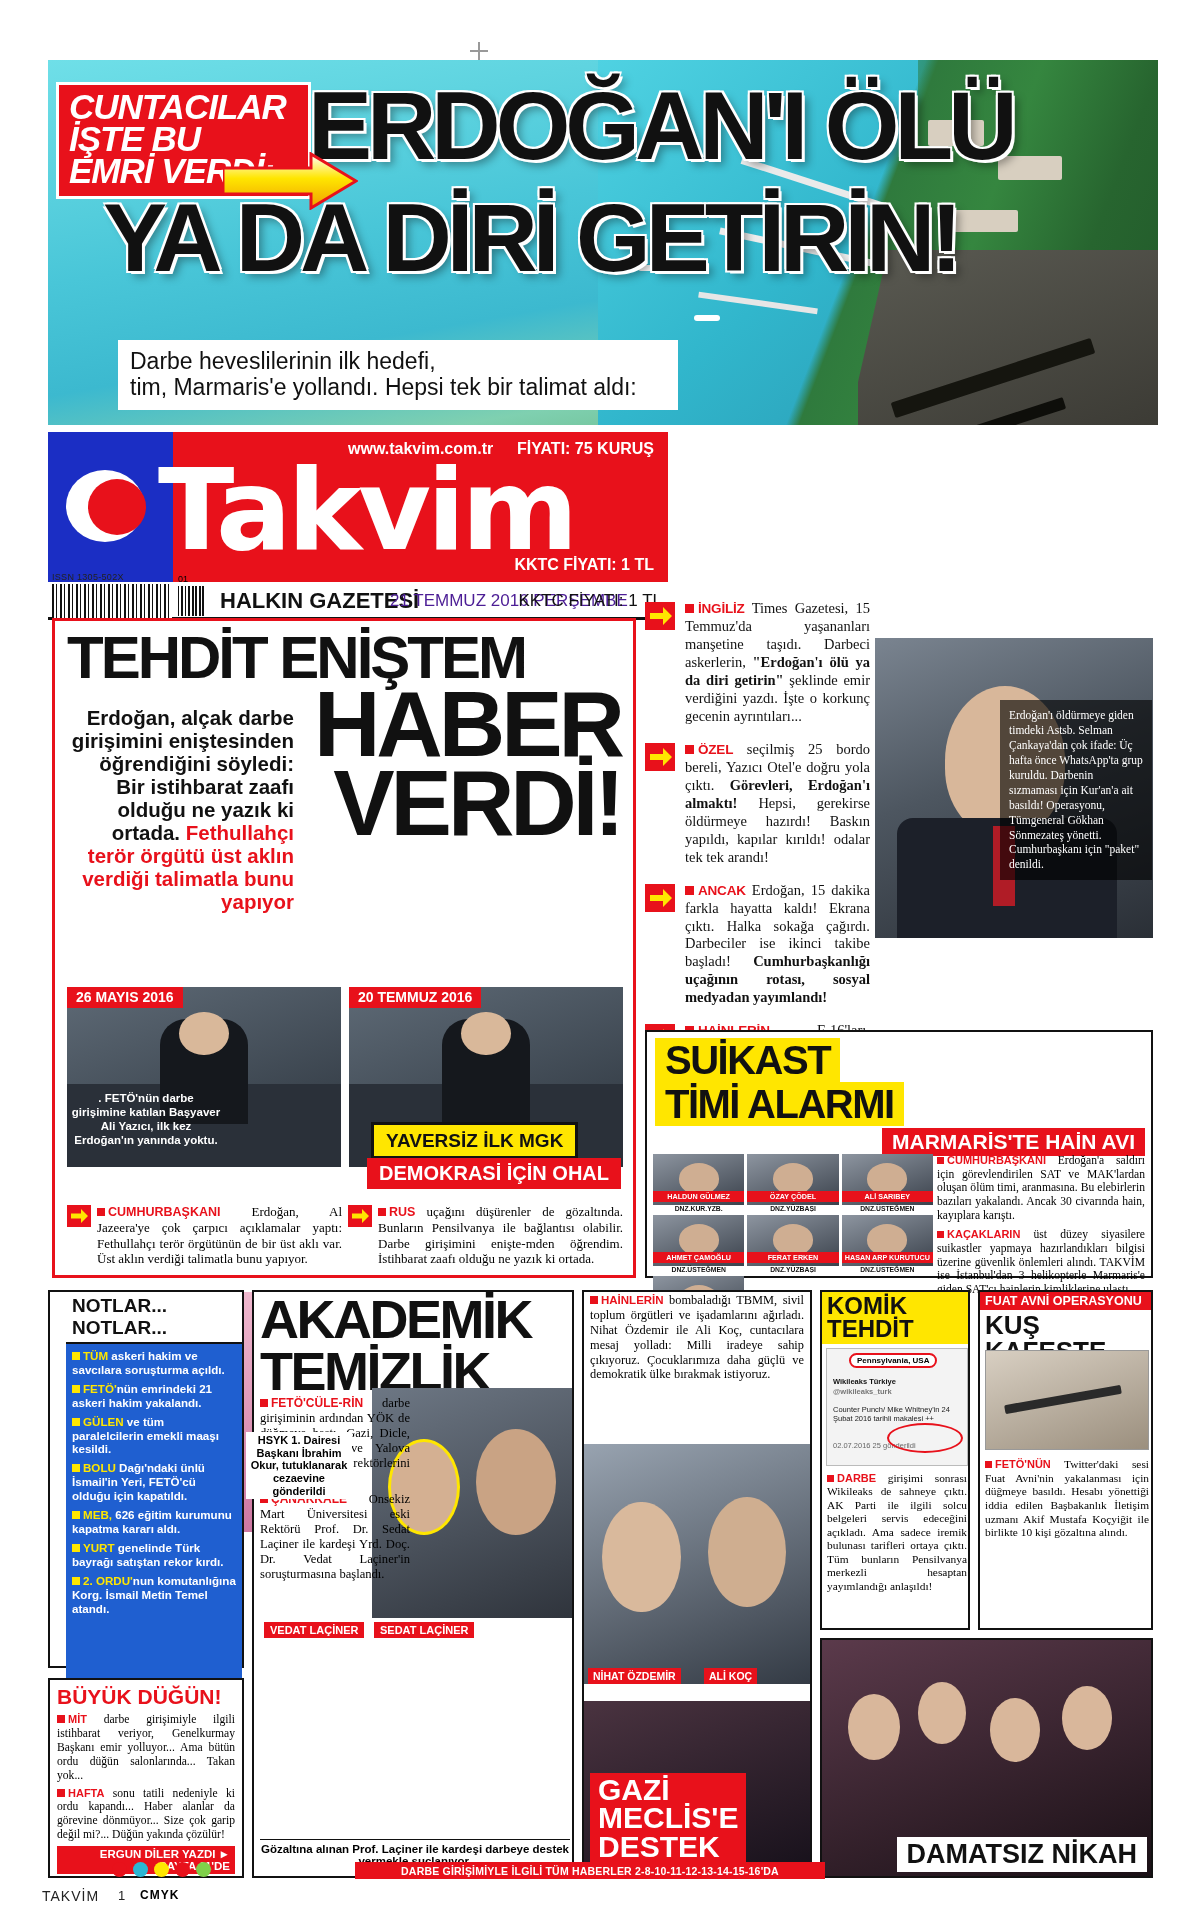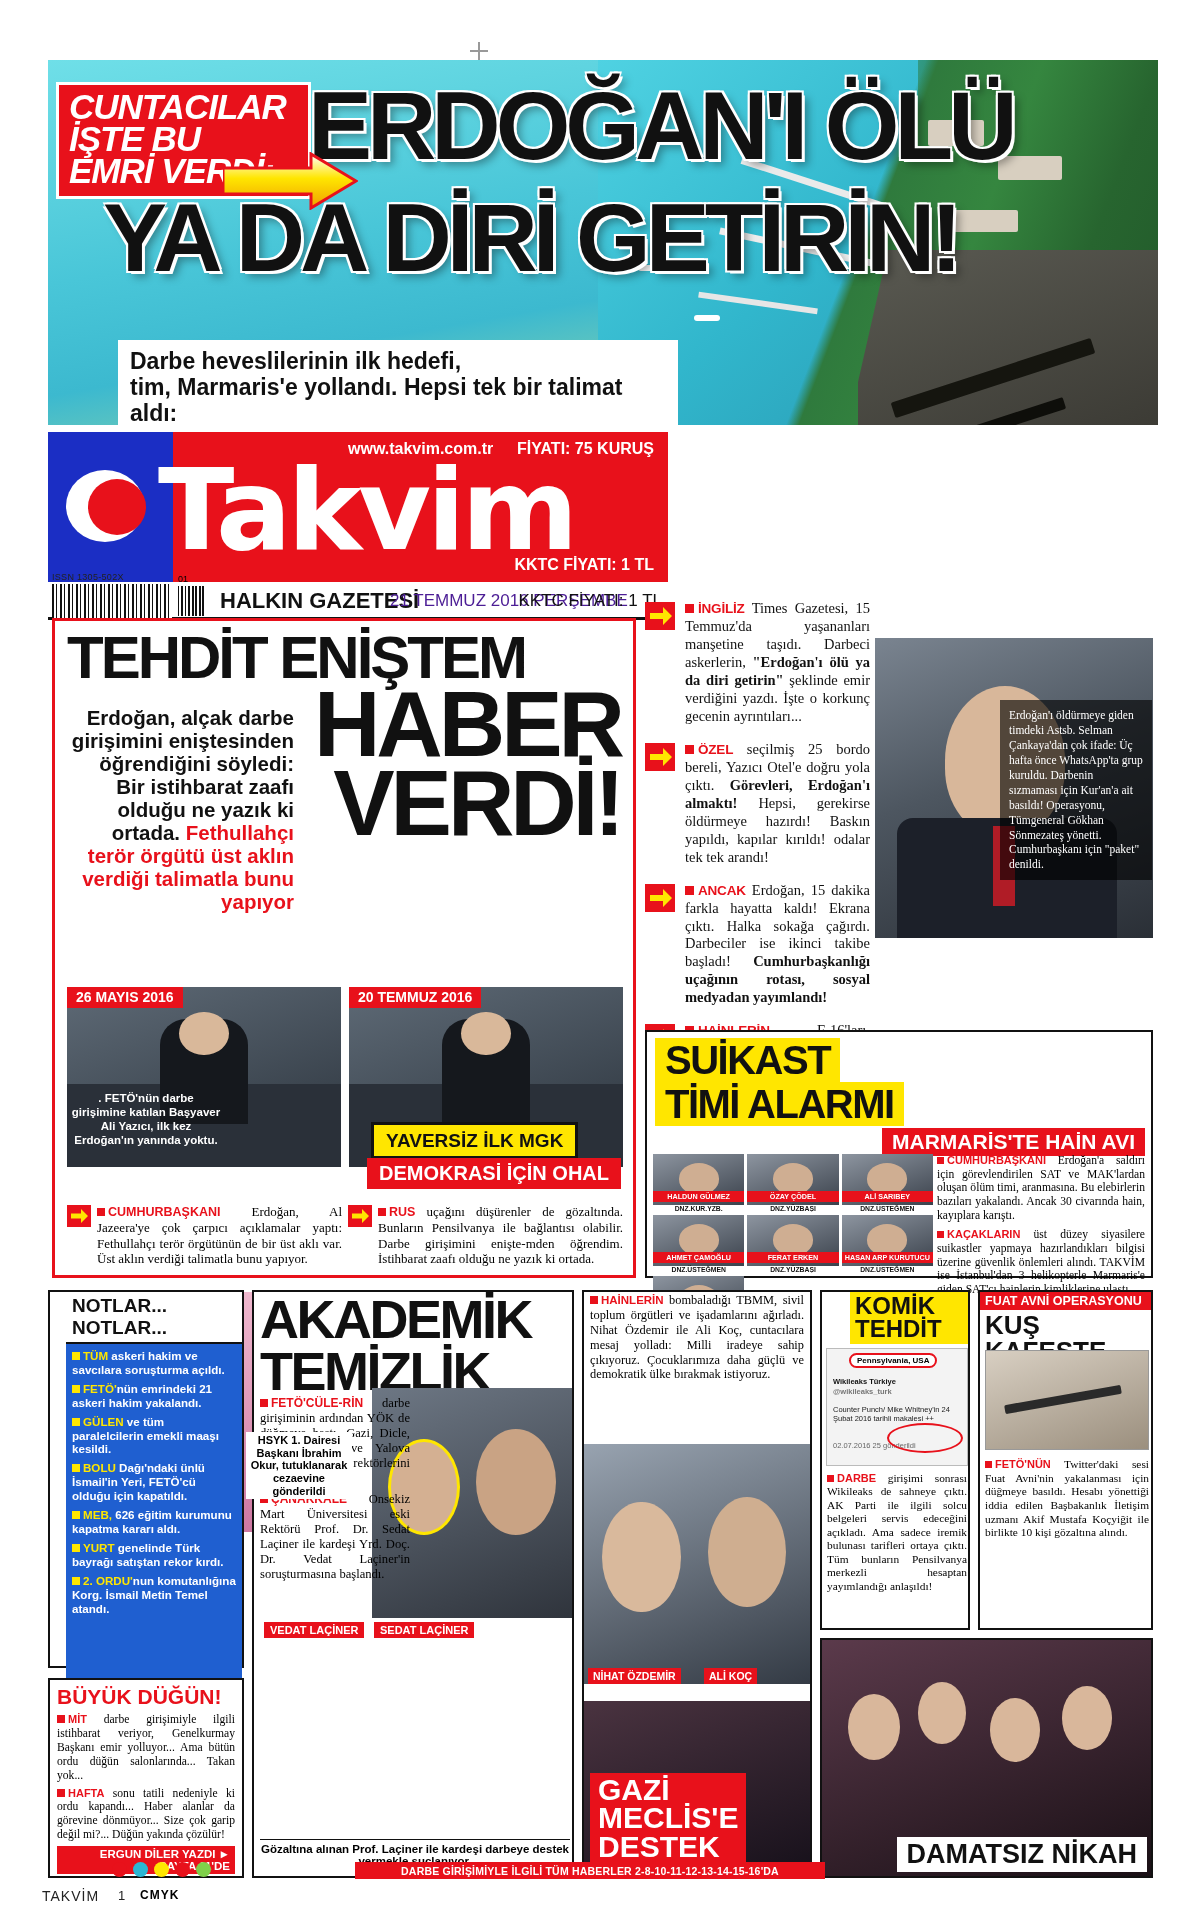--- a/index.html
+++ b/index.html
@@ -60,21 +60,21 @@
   .mainhead .l1,.mainhead .l2{
     font-weight:900;font-size:96px;line-height:0.92;letter-spacing:-5px;
     color:#111;white-space:nowrap;
     text-shadow: 3px 3px 0 #fff, -2px -2px 0 #fff, 2px -2px 0 #fff, -2px 2px 0 #fff, 6px 6px 9px rgba(0,0,0,.35);
   }
   .mainhead .l2{position:absolute;left:-205px;top:112px;}
 
   .subhead{
     position:absolute;left:70px;top:280px;width:560px;background:#fff;padding:8px 12px 10px 12px;z-index:6;
   }
-  .subhead p{font-weight:700;font-size:23px;line-height:1.14;color:#111;}
+  .subhead p{font-weight:400;font-size:23px;line-height:1.14;color:#111;}
 
   
   .masthead{position:absolute;left:48px;top:432px;width:620px;height:150px;background:#e8111b;}
   .mh-flagbox{position:absolute;left:0;top:0;width:125px;height:150px;background:#1b2ec4;}
   .mh-flagbox .star{position:absolute;left:18px;top:38px;width:78px;height:72px;border-radius:50%;background:#fff;}
   .mh-flagbox .star:after{content:"";position:absolute;left:22px;top:9px;width:58px;height:56px;border-radius:50%;background:#e8111b;}
   .mh-logo{position:absolute;left:110px;top:22px;font-size:112px;font-weight:700;color:#fff;font-family:"DejaVu Sans", sans-serif;letter-spacing:-4px;line-height:1;}
   .mh-url{position:absolute;left:300px;top:8px;color:#fff;font-size:16px;font-weight:600;}
   .mh-price{position:absolute;right:14px;top:8px;color:#fff;font-size:16px;font-weight:700;}
   .mh-kktc{position:absolute;right:14px;bottom:8px;color:#fff;font-size:16px;font-weight:700;}
@@ -184,21 +184,21 @@
   .gz-body .tag{color:#e8111b;font-weight:900;font-family:"Liberation Sans",sans-serif;font-size:11.5px;}
   .gz-body .sq{display:inline-block;width:8px;height:8px;background:#e8111b;margin-right:3px;}
   .gz-photo{position:absolute;left:0;top:152px;width:230px;height:240px;background:linear-gradient(160deg,#98a3b0,#333a44);}
   .gz-photo .p1{position:absolute;left:8%;top:24%;width:34%;height:46%;border-radius:50%;background:#d9b99c;}
   .gz-photo .p2{position:absolute;left:54%;top:22%;width:34%;height:46%;border-radius:50%;background:#cfae90;}
   .gz-n1{position:absolute;left:4px;top:376px;background:#e8111b;color:#fff;font-weight:900;font-size:10.5px;padding:2px 5px;}
   .gz-n2{position:absolute;left:120px;top:376px;background:#e8111b;color:#fff;font-weight:900;font-size:10.5px;padding:2px 5px;}
   .gz-photo2{position:absolute;left:0;bottom:0;width:230px;height:175px;background:linear-gradient(160deg,#4a3340,#16101a);}
   .gz-big{position:absolute;left:6px;bottom:12px;background:#e8111b;color:#fff;font-weight:900;font-size:30px;line-height:0.95;padding:3px 8px;}
 
-  .komik{position:absolute;left:820px;top:1290px;width:150px;height:340px;border:2px solid #111;background:#fff;padding-left:28px;}
+  .komik{position:absolute;left:820px;top:1290px;width:150px;height:340px;border:2px solid #111;background:#fff;}
   .komik-h{background:#ffe600;font-weight:900;font-size:24px;line-height:0.95;padding:3px 5px;color:#111;}
   .komik-img{position:absolute;left:4px;top:56px;width:142px;height:118px;background:#f3f3f3;border:1px solid #bbb;}
   .komik-img .wl{position:absolute;left:6px;top:28px;font-size:7.5px;font-weight:800;color:#111;}
   .komik-img .penn{position:absolute;left:22px;top:4px;background:#fff;border:2px solid #e8111b;border-radius:12px;font-size:8px;padding:1px 6px;font-weight:700;}
   .komik-img .tweet{position:absolute;left:6px;top:56px;width:130px;font-size:7.5px;line-height:1.25;color:#222;}
   .komik-img .circle{position:absolute;left:60px;top:74px;width:76px;height:30px;border:2px solid #e8111b;border-radius:50%;}
   .komik-body{position:absolute;left:5px;top:180px;width:140px;}
   .komik-body p{font-family:"Liberation Serif",serif;font-size:11.4px;line-height:1.18;text-align:justify;}
   .komik-body .tag{color:#e8111b;font-weight:900;font-family:"Liberation Sans",sans-serif;font-size:11px;}
   .komik-body .sq{display:inline-block;width:7px;height:7px;background:#e8111b;margin-right:3px;}

